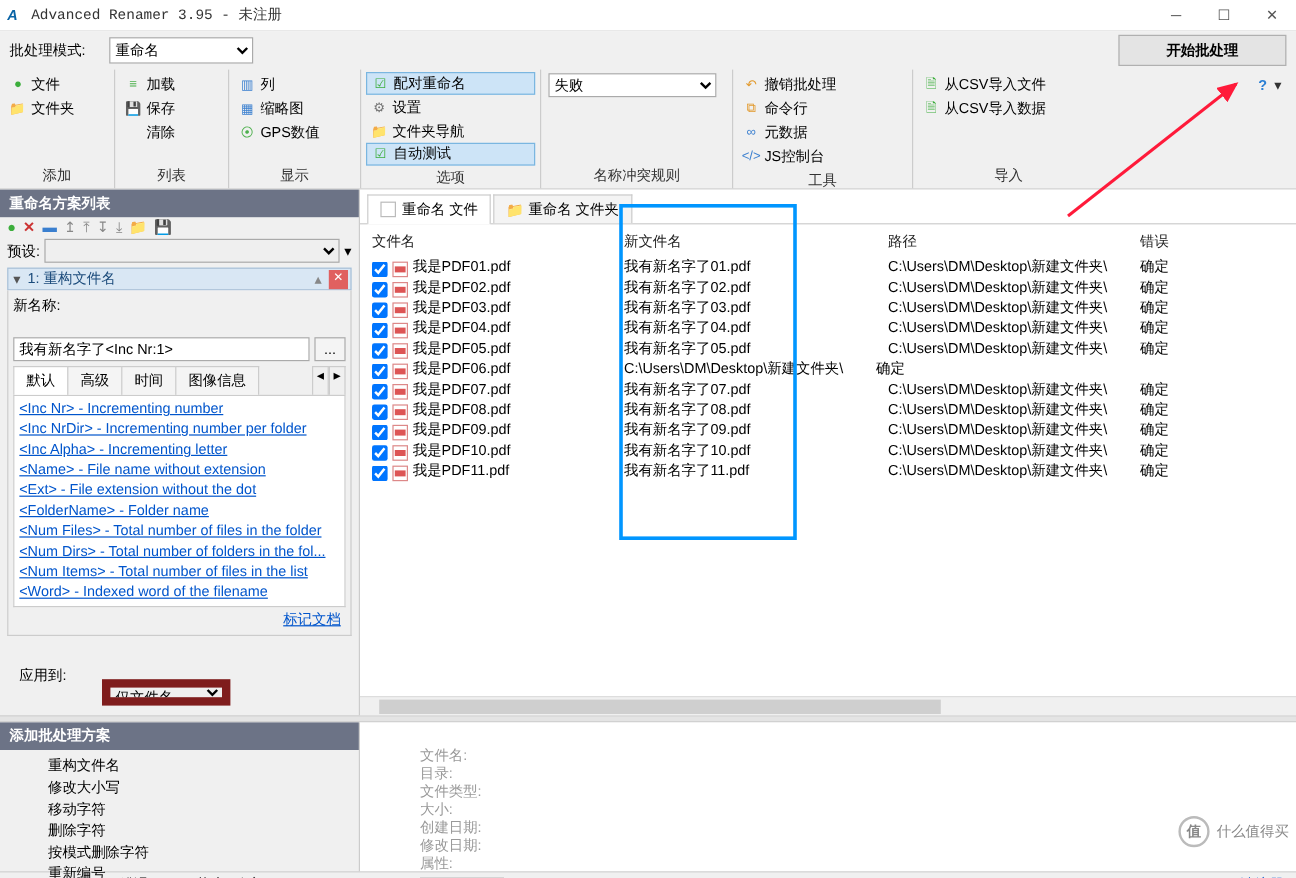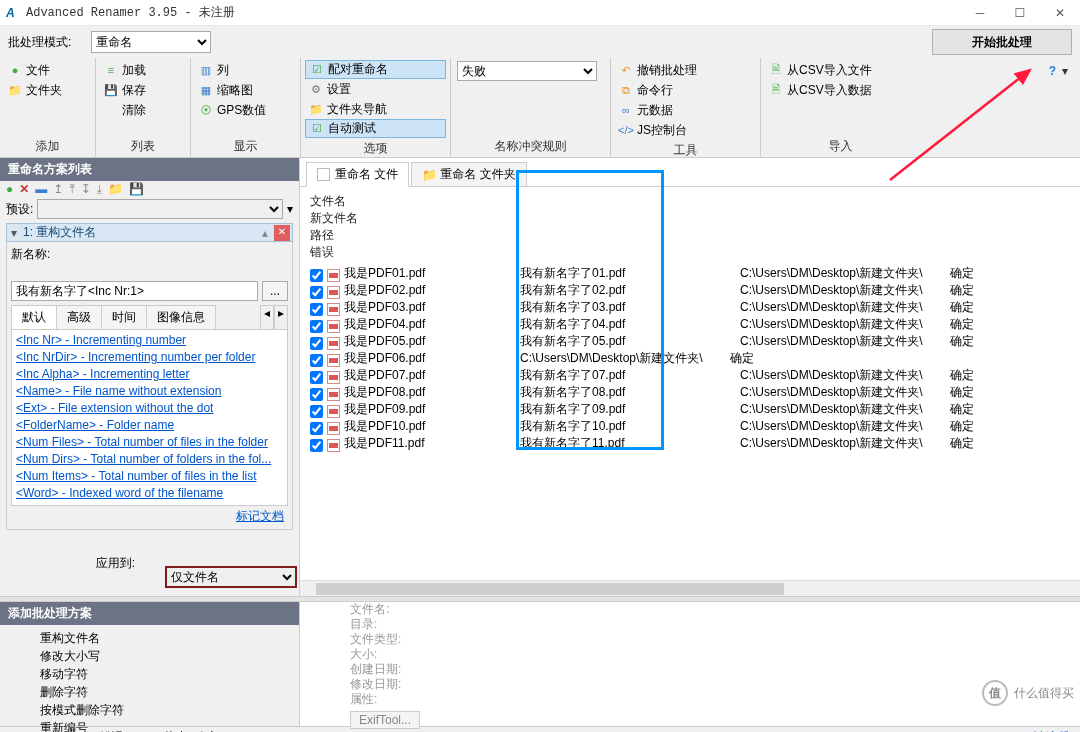--- a/index.html
+++ b/index.html
@@ -49,33 +49,33 @@
 .tab { padding: 3px 10px; border: 1px solid #ccc; border-bottom: none; background: #f4f4f4; margin-right: -1px; cursor: pointer; }
 .tab.active { background: #fff; }
 .tabs .tabnav { margin-left: auto; display: flex; }
 .tabs .tabnav span { width: 14px; text-align: center; border: 1px solid #ccc; border-bottom: none; cursor: pointer; }
 
 .taglist { background: #fff; border: 1px solid #ccc; border-top: none; height: 176px; overflow: hidden; padding: 2px 4px; }
 .taglist a { display: block; color: #0055cc; text-decoration: underline; line-height: 17px; white-space: nowrap; overflow: hidden; text-overflow: ellipsis; }
 .tagdoc { text-align: right; padding: 2px 4px 0 0; }
 .tagdoc a { color: #0055cc; text-decoration: underline; margin-top: 44px; }
 
-.applyrow { display: flex; align-items: center; padding: 8px 2px; gap: 30px; justify-content: flex-end; }
-.applyrow select { width: 132px; height: 22px; border: 2px solid #7f1d1d; margin-top: 28px; }
+.applyrow { display: flex; align-items: center; padding: 8px 16px; gap: 30px; }
+.applyrow select { width: 107px; height: 22px; border: 7px solid #7f1d1d; margin-top: 28px; }
 
 .addschemes { background: #f0f0f0; }
 .schemelist { padding: 4px 0 4px 40px; line-height: 18px; }
 
 .rightcol { flex: 1; background: #fff; display: flex; flex-direction: column; position: relative; }
 .filetabs { display: flex; padding: 4px 6px 0 6px; border-bottom: 1px solid #ccc; }
 .filetab { padding: 3px 10px; border: 1px solid #ccc; border-bottom: none; margin-right: 2px; display: flex; align-items: center; gap: 5px; cursor: pointer; background: #f4f4f4; }
 .filetab.active { background: #fff; border-bottom: 1px solid #fff; margin-bottom: -1px; }
 .fico { width: 13px; height: 13px; }
 
-.listhdr { display: flex; padding: 6px 10px 4px 10px; color: #222; flex-direction: column; }
+.listhdr { display: flex; padding: 6px 10px 4px 10px; color: #222; }
 .listhdr div:nth-child(1) { width: 210px; }
 .listhdr div:nth-child(2) { width: 220px; }
 .listhdr div:nth-child(3) { width: 210px; }
 .listhdr div:nth-child(4) { flex: 1; }
 
 .filelist { padding: 0 10px; }
 .filerow { display: flex; height: 17px; align-items: center; }
 .filerow .c1 { width: 210px; display: flex; align-items: flex-end; gap: 4px; }
 .filerow .c2 { width: 220px; }
 .filerow .c3 { width: 210px; }
@@ -83,21 +83,21 @@
 .filerow input[type=checkbox] { width: 13px; height: 13px; }
 .pdfico { width: 13px; height: 13px; background: #fff; border: 1px solid #d88; position: relative; }
 .pdfico::after { content: ""; position: absolute; left: 1px; top: 3px; width: 9px; height: 5px; background: #d55; }
 
 .highlight-box { position: absolute; left: 516px; top: 170px; width: 148px; height: 280px; border: 3px solid #0096ff; pointer-events: none; }
 
 .splitter { height: 6px; background: #e4e4e4; border-top: 1px solid #ccc; border-bottom: 1px solid #ccc; cursor: ns-resize; }
 
 .bottomarea { display: flex; height: 124px; }
 .bottomarea .bl { width: 300px; border-right: 1px solid #ccc; }
-.bottomarea .br { flex: 1; background: #fff; padding: 0 50px; color: #999; line-height: 15px; }
+.bottomarea .br { flex: 1; background: #fff; padding: 20px 50px; color: #999; line-height: 15px; }
 .exifbtn { margin-top: 4px; border: 1px solid #ccc; background: #f4f4f4; padding: 1px 8px; color: #888; }
 
 .statusbar { height: 22px; background: #f0f0f0; border-top: 1px solid #ccc; display: flex; align-items: center; padding: 0 10px; gap: 40px; }
 .statusbar .reg { margin-left: 60px; color: #0055cc; text-decoration: underline; cursor: pointer; }
 
 .arrow-annotation { position: absolute; pointer-events: none; }
 
 .watermark { position: absolute; right: 6px; bottom: 26px; display: flex; align-items: center; gap: 6px; color: #888; }
 .watermark .circ { width: 26px; height: 26px; border: 2px solid #bbb; border-radius: 50%; display: flex; align-items: center; justify-content: center; font-weight: bold; color: #888; }
 

